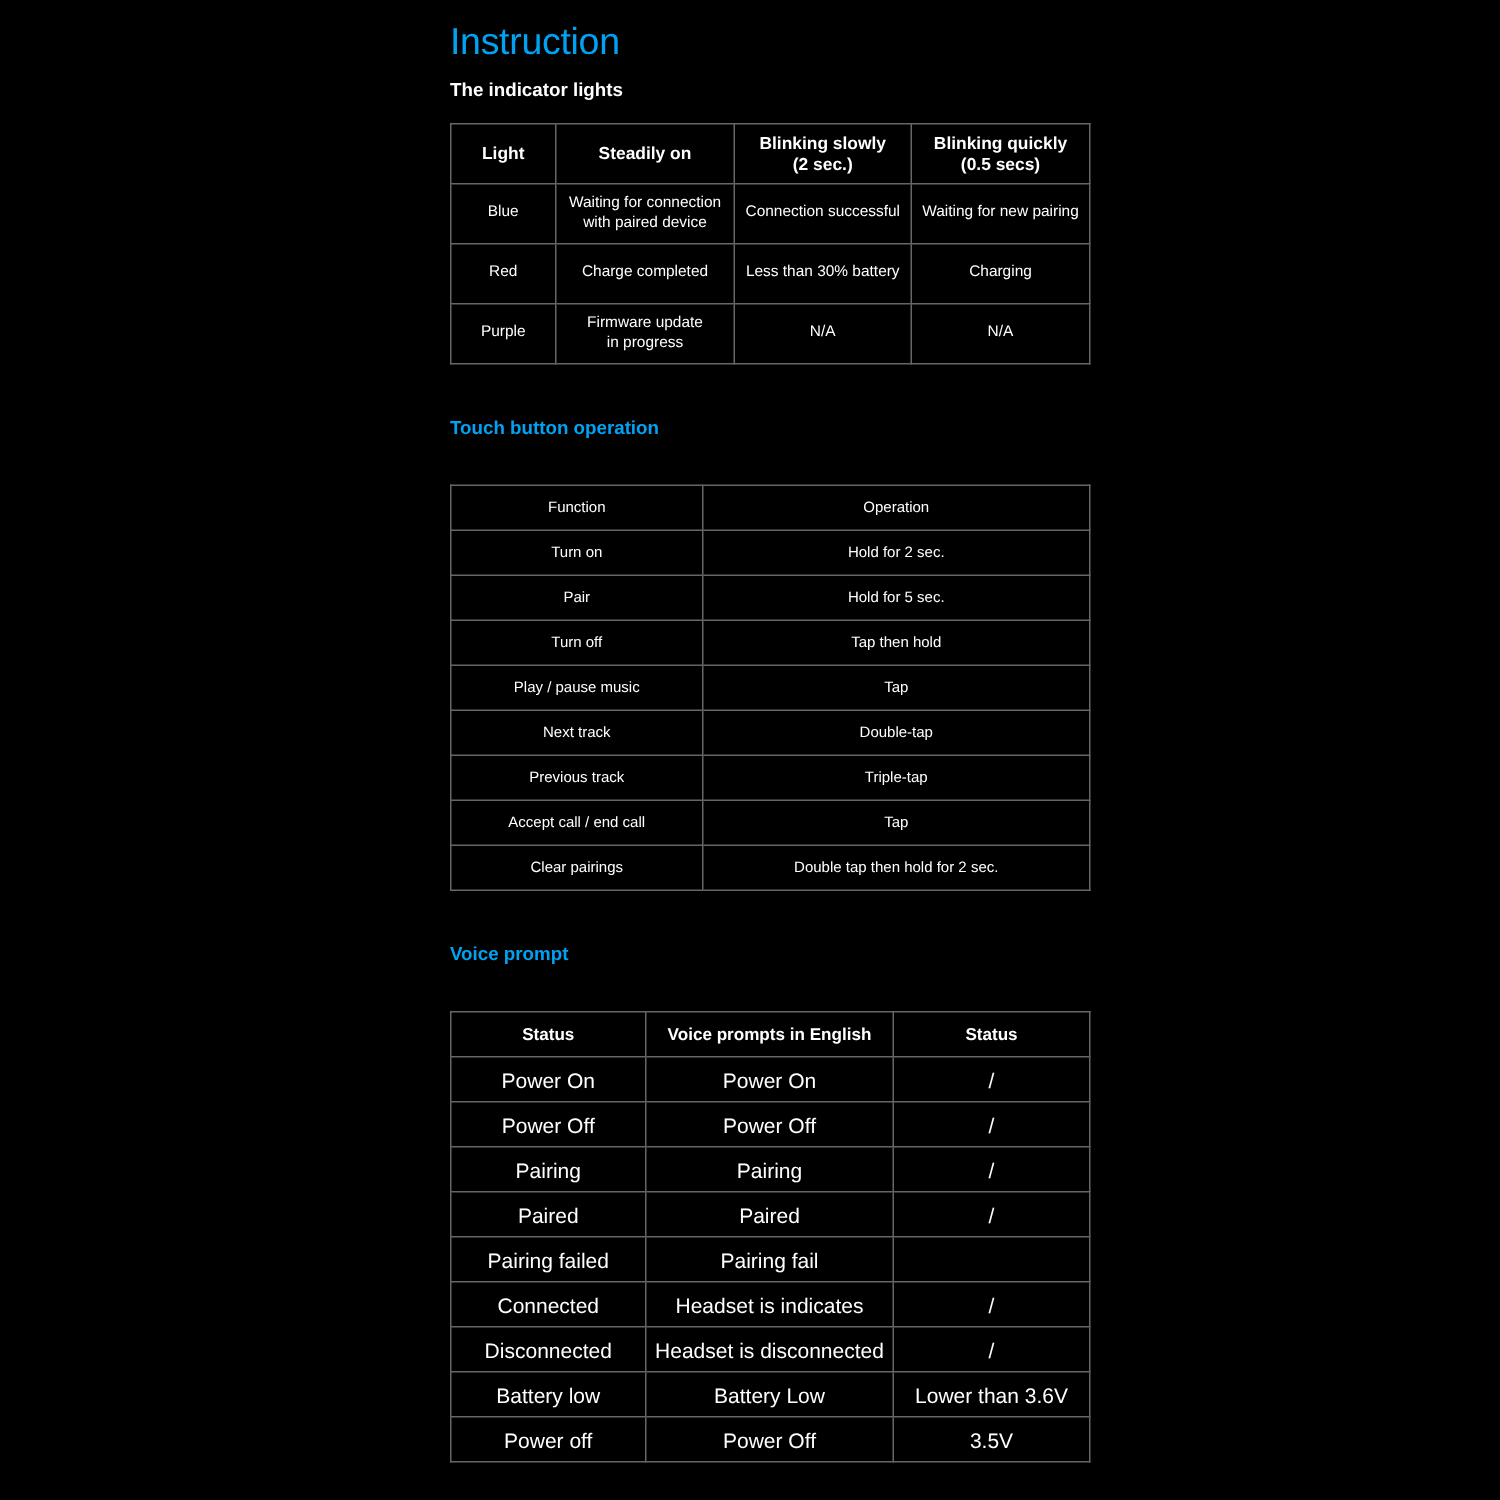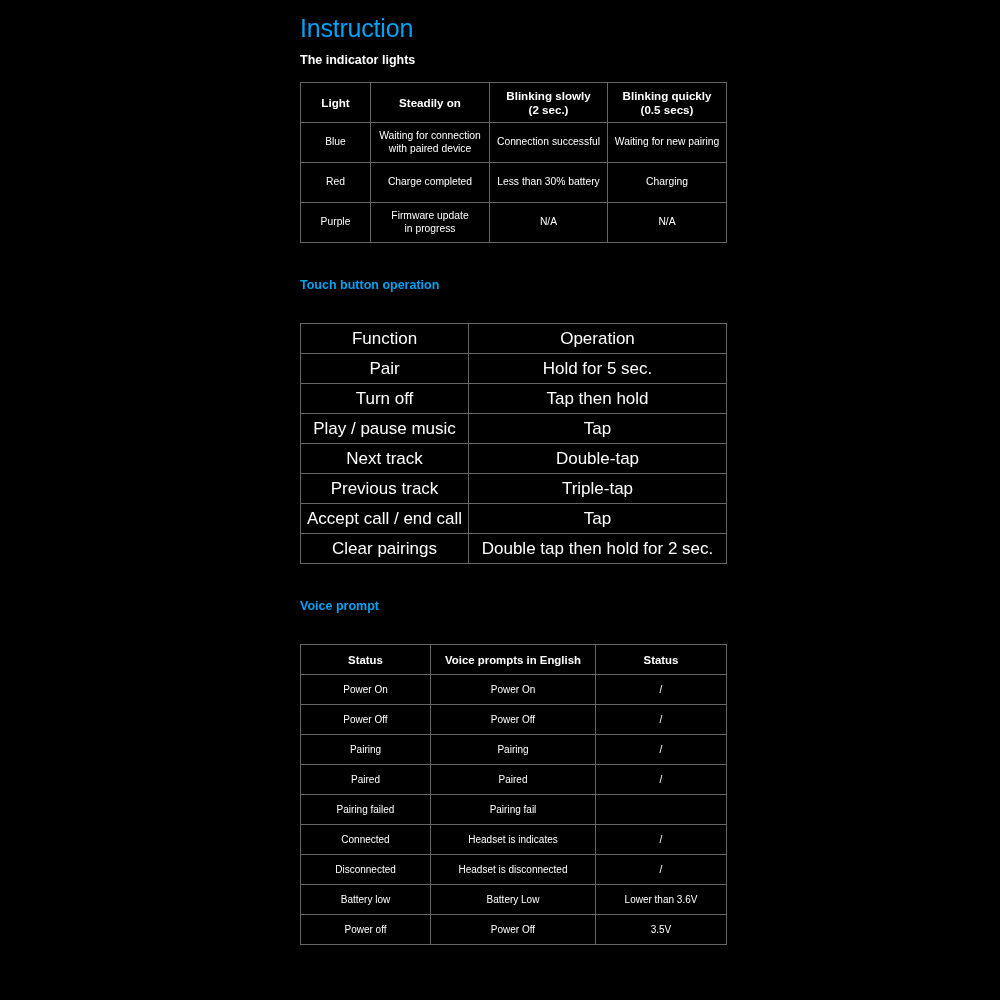--- a/index.html
+++ b/index.html
@@ -67,24 +67,24 @@
     vertical-align: middle;
     padding: 4px 3px;
     font-weight: normal;
     background: #000000;
   }
   .t-ind td, .t-ind th { font-size: 10.3px; line-height: 12.5px; }
   .t-ind thead th { font-weight: bold; font-size: 11.6px; line-height: 13.5px; }
   .t-ind tbody tr { height: 40px; }
   .t-ind thead tr { height: 40px; }
 
-  .t-touch td, .t-touch th { font-size: 17px; line-height: 14px; }
+  .t-touch td, .t-touch th { font-size: 10px; line-height: 14px; }
   .t-touch tr { height: 30px; }
 
-  .t-voice td, .t-voice th { font-size: 10px; line-height: 14px; }
+  .t-voice td, .t-voice th { font-size: 14px; line-height: 14px; }
   .t-voice thead th { font-weight: bold; font-size: 11.4px; }
   .t-voice tr { height: 30px; }
 
   .sp-a { height: 10px; }
   .sp-b { height: 34px; }
   .sp-c { height: 14px; }
   .sp-d { height: 30px; }
 </style>
 </head>
 <body>
@@ -164,20 +164,24 @@
         <col style="width:258px">
       </colgroup>
     <thead>
       <tr>
         <th>Function</th>
         <th>Operation</th>
       </tr>
     </thead>
     <tbody>
       <tr>
+        <td>Turn on</td>
+        <td>Hold for 2 sec.</td>
+      </tr>
+      <tr>
         <td>Pair</td>
         <td>Hold for 5 sec.</td>
       </tr>
       <tr>
         <td>Turn off</td>
         <td>Tap then hold</td>
       </tr>
       <tr>
         <td>Play / pause music</td>
         <td>Tap</td>

